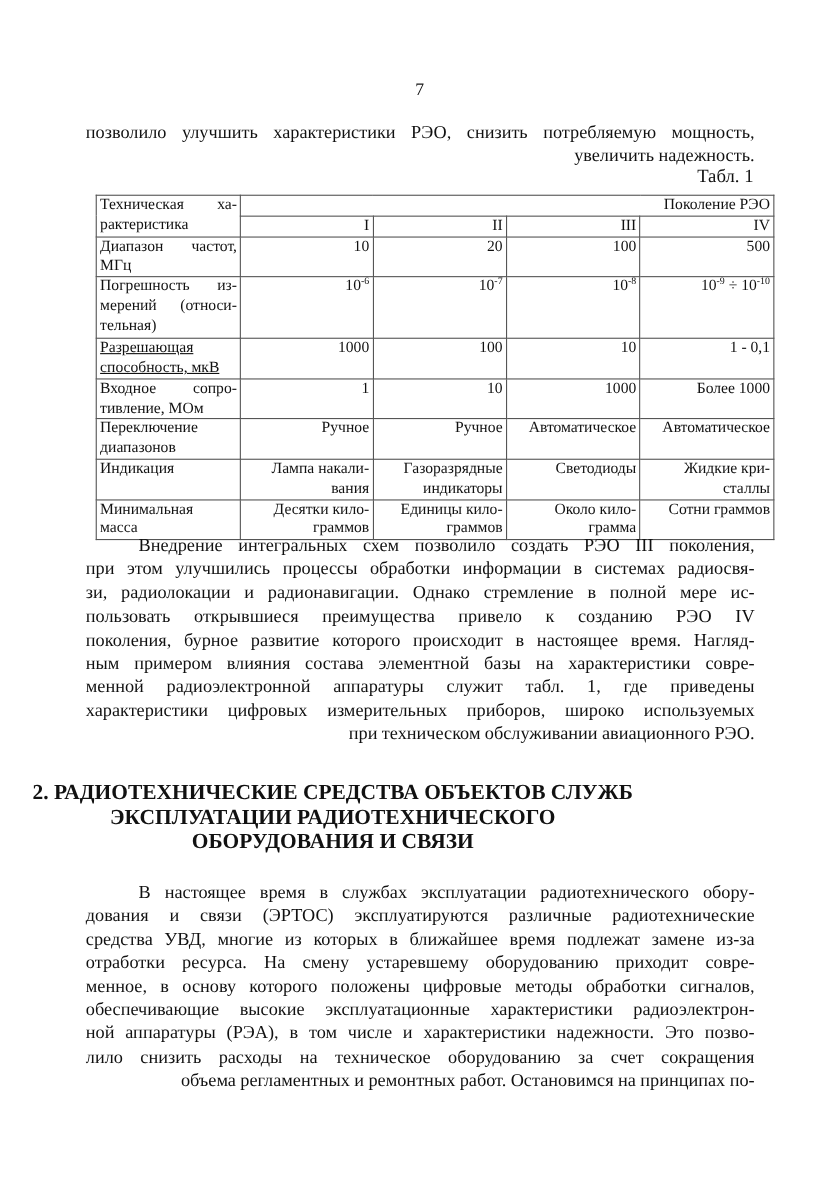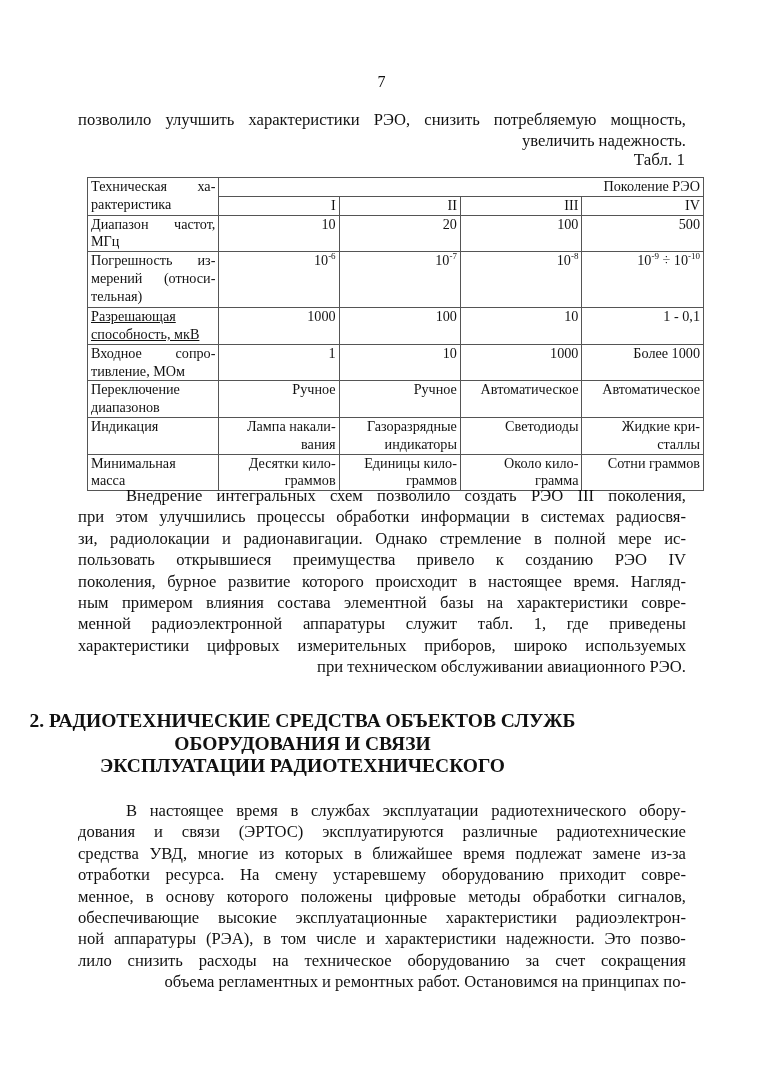--- a/index.html
+++ b/index.html
@@ -312,22 +312,22 @@
       <span>при</span>
       <span>техническом</span>
       <span>обслуживании</span>
       <span>авиационного</span>
       <span>РЭО.</span>
     </div>
   </div>
 
 <div class="heading">
   <div>2. РАДИОТЕХНИЧЕСКИЕ СРЕДСТВА ОБЪЕКТОВ СЛУЖБ</div>
+  <div>ЭКСПЛУАТАЦИИ РАДИОТЕХНИЧЕСКОГО</div>
   <div>ОБОРУДОВАНИЯ И СВЯЗИ</div>
-  <div>ЭКСПЛУАТАЦИИ РАДИОТЕХНИЧЕСКОГО</div>
 </div>
 
 <div class="para" style="top:800px;" id="para3">
     <div class="jline indent">
       <span>В</span>
       <span>настоящее</span>
       <span>время</span>
       <span>в</span>
       <span>службах</span>
       <span>эксплуатации</span>

